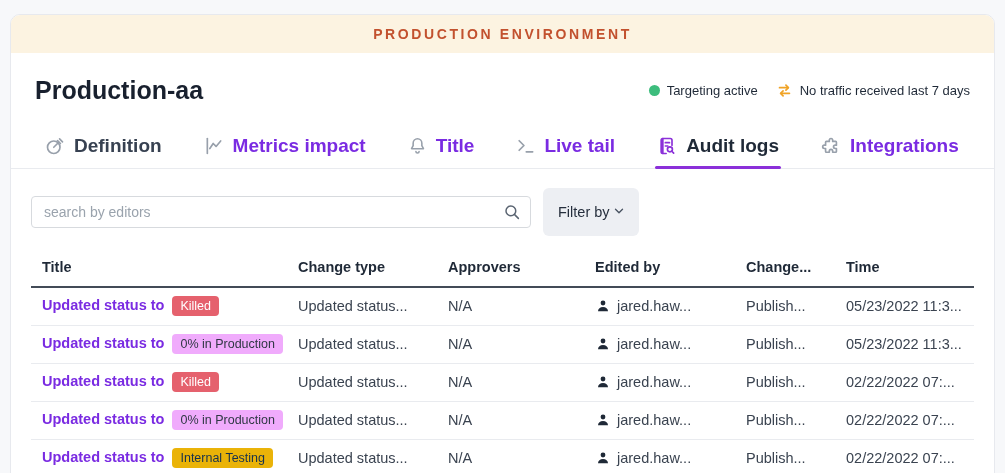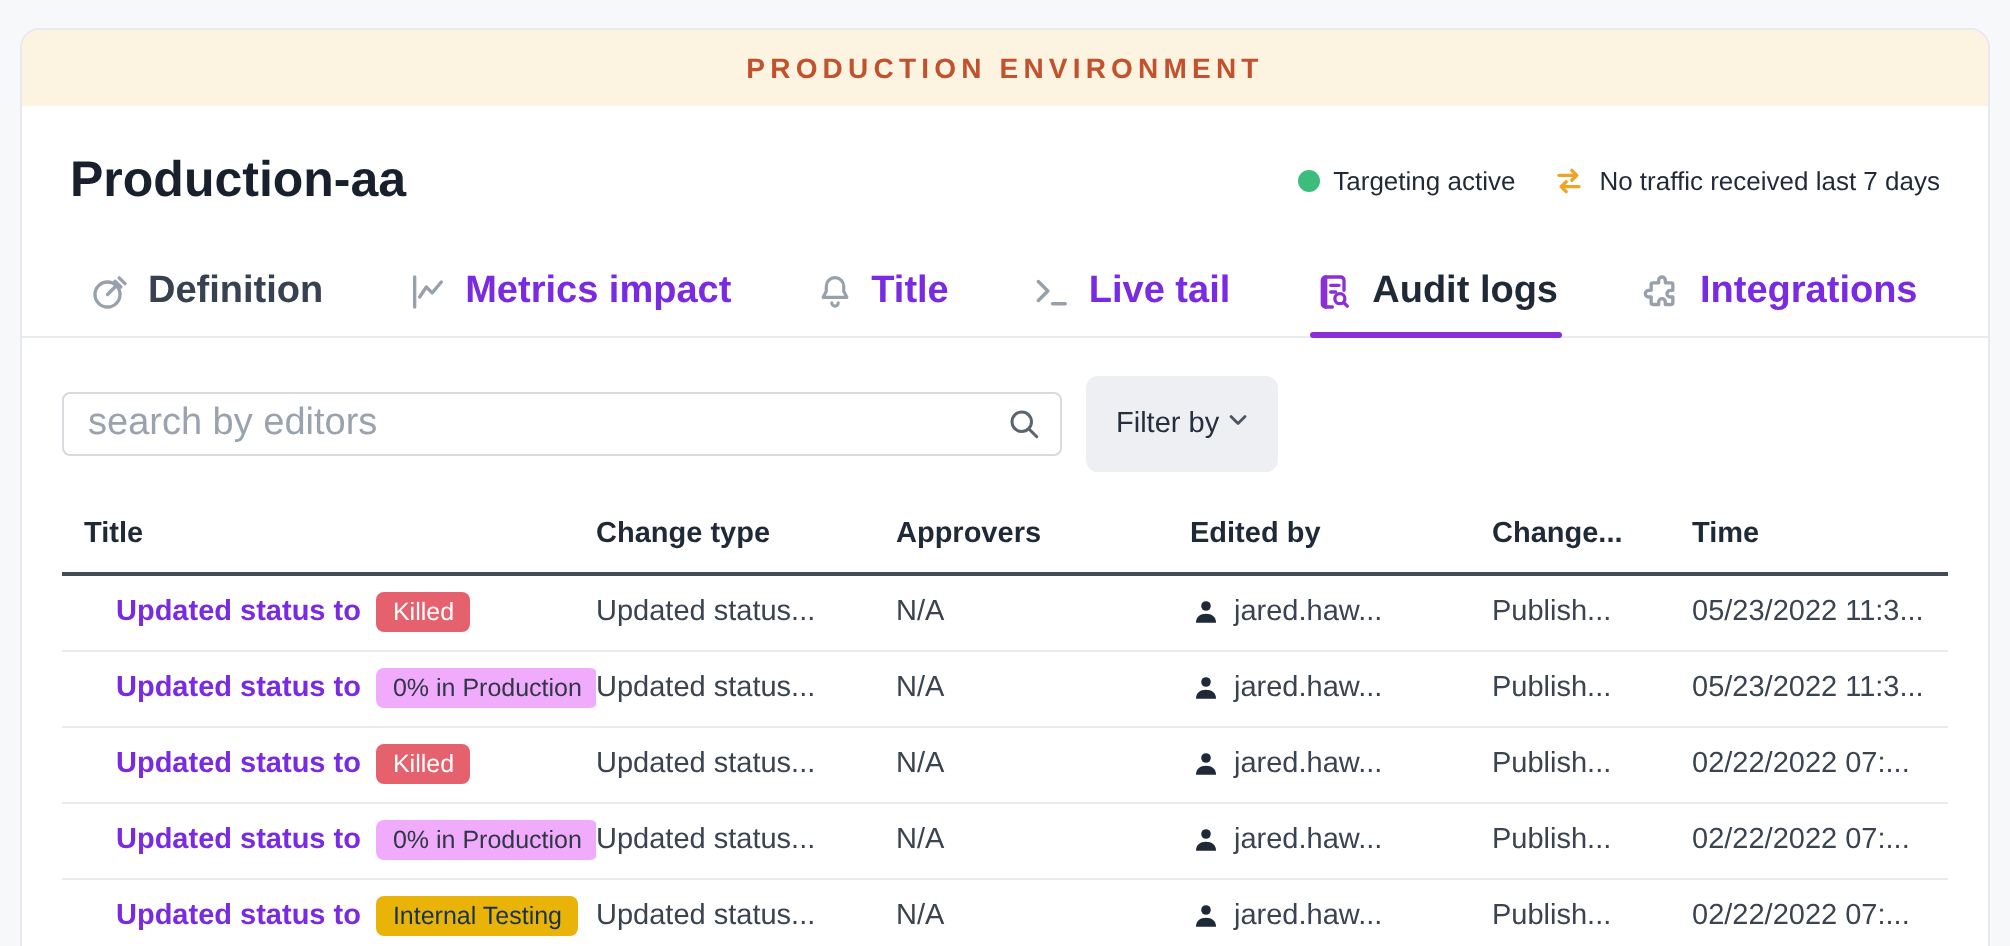--- a/index.html
+++ b/index.html
@@ -27,38 +27,38 @@
   .tab .ticon svg { display:block; }
   .tab-label-dark { color:#374151; }
   .tab-label-purple { color:#7a2be2; }
   .tab.active .tab-label-dark { color:#1f2937; }
   .tab.active::after { content:""; position:absolute; left:-2px; right:-2px; bottom:-1px; height:3px; background:#8b30d9; border-radius:2px; }
 
   
   .toolbar { display:flex; align-items:center; padding:19px 20px 14px 20px; gap:12px; }
   .search-wrap { position:relative; width:500px; }
   .search-input { width:100%; height:32px; border:1px solid #d7dade; border-radius:4px; background:#fff;
-                  padding:0 36px 0 12px; font-size:19px; color:#374151; font-family:"Liberation Sans", sans-serif; }
+                  padding:0 36px 0 12px; font-size:14px; color:#374151; font-family:"Liberation Sans", sans-serif; }
   .search-input::placeholder { color:#9aa3ad; }
   .search-icon { position:absolute; right:10px; top:7px; }
   .btn-showhide { height:32px; display:flex; align-items:center; gap:8px; padding:0 17px;
                   border:1px solid #c9aaf0; border-radius:17px; background:#fff; color:#7a2be2;
                   font-size:14.5px; cursor:pointer; }
   .btn-filter { height:48px; display:flex; align-items:center; gap:2px; padding:0 13px 0 15px;
                 background:#edeff3; border:none; border-radius:6px; color:#262f3d; font-size:14.5px; cursor:pointer; }
 
   
   .table-wrap { margin:0 20px; }
   table { width:100%; border-collapse:collapse; table-layout:fixed; font-size:14.5px; }
   th { text-align:left; font-weight:bold; color:#1f2937; padding:9px 6px 11px 0; border-bottom:2px solid #434b57;
        white-space:nowrap; overflow:hidden; }
   th:first-child, td:first-child { padding-left:11px; }
   td { height:38px; border-bottom:1px solid #e9ebef; color:#3a4350; padding-right:6px;
        white-space:nowrap; overflow:hidden; }
-  .link { color:#7a2be2; font-weight:bold; margin-right:8px; cursor:pointer;margin-left:16px; }
+  .link { color:#7a2be2; font-weight:bold; margin-right:8px; cursor:pointer; }
   .badge { font-size:12.5px; padding:3px 8px; border-radius:4px; display:inline-block; }
   .badge[data-variant="red"]  { background:#e5616d; color:#ffffff; }
   .badge[data-variant="gray"] { background:#f0abfc; color:#2f3744; }
   .badge[data-variant="blue"] { background:#eab308; color:#17324d; }
   .edited-cell { display:flex; align-items:center; gap:6px; }
   .picon svg { display:block; }
 </style>
 </head>
 <body>
 

